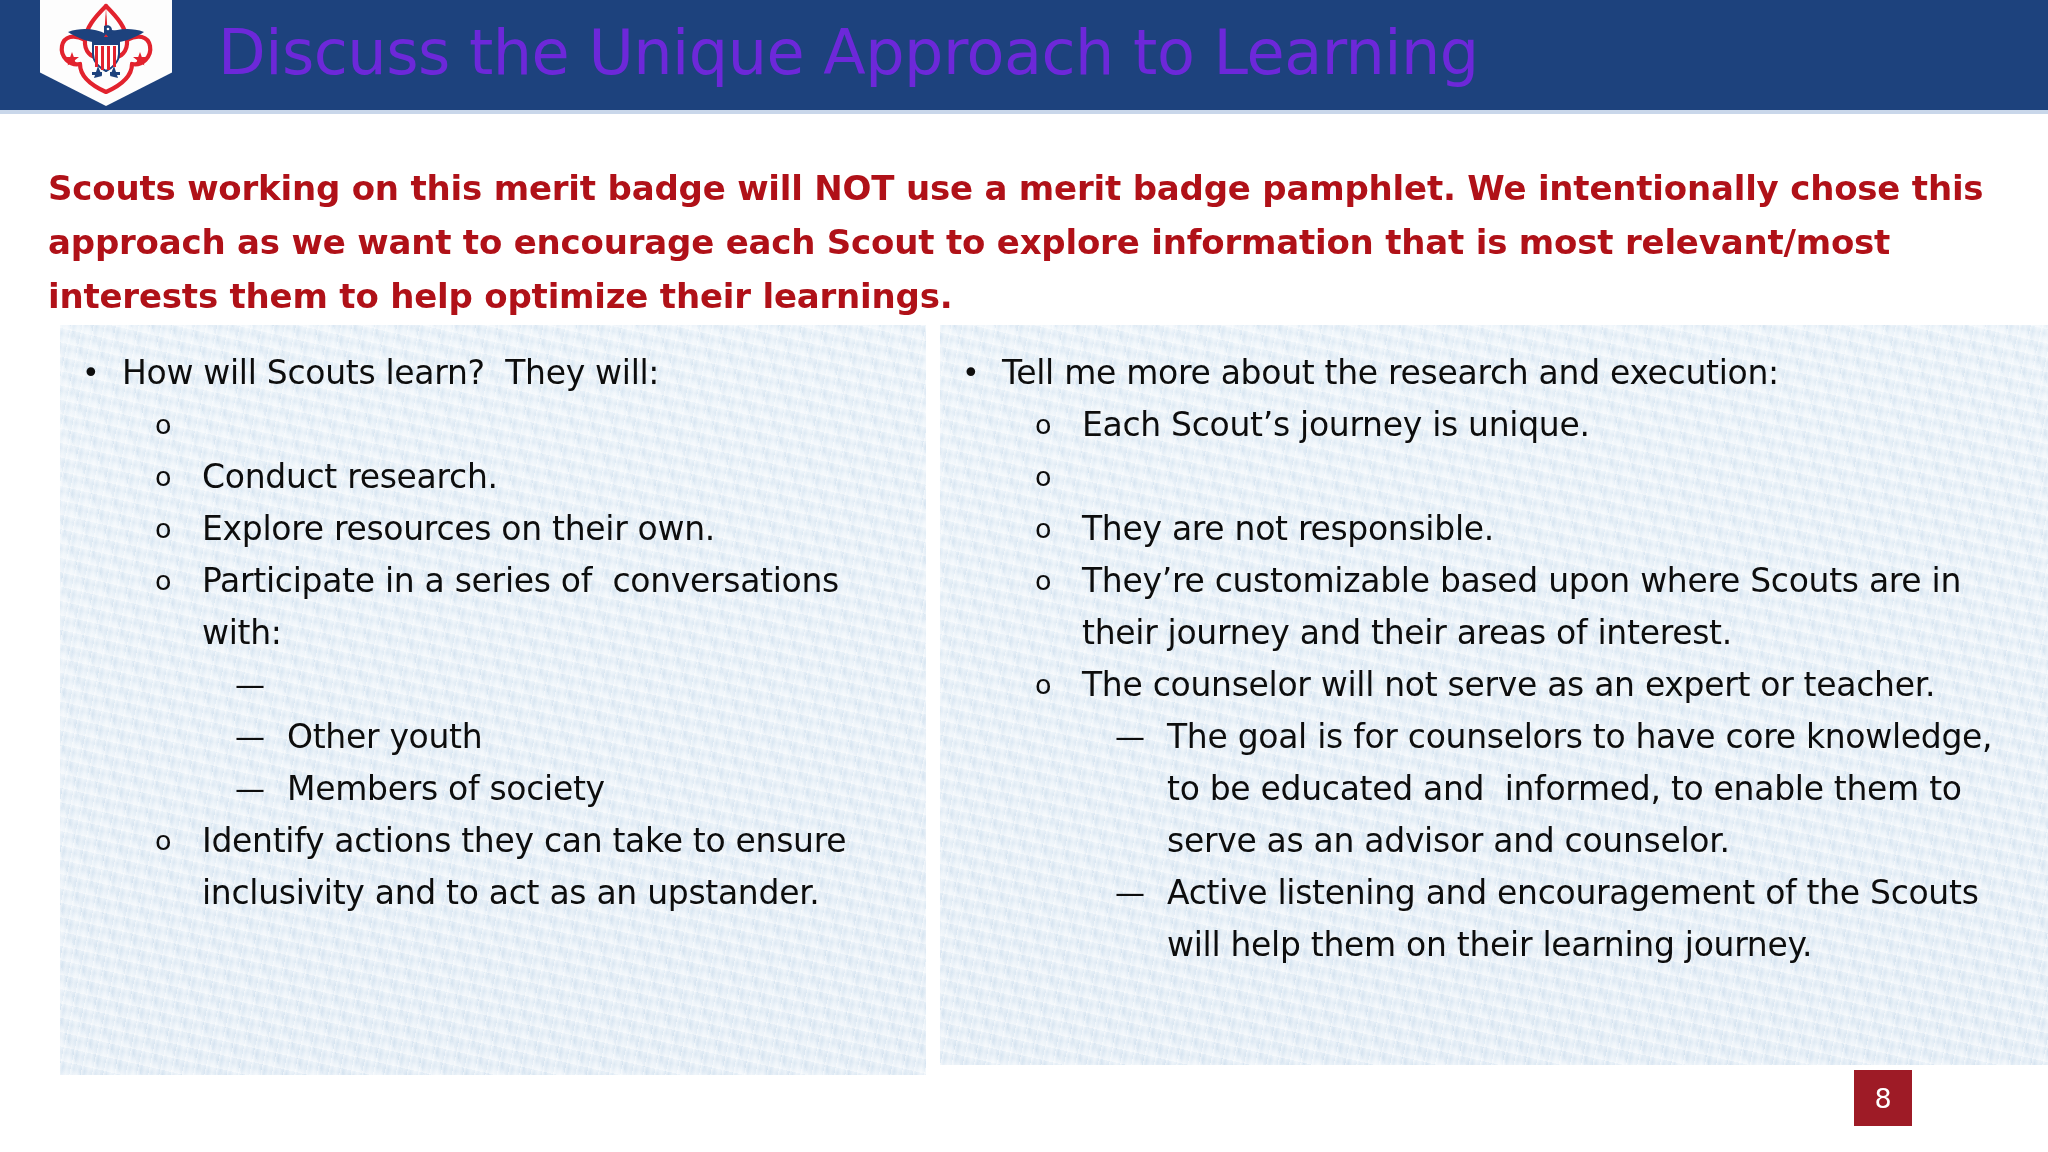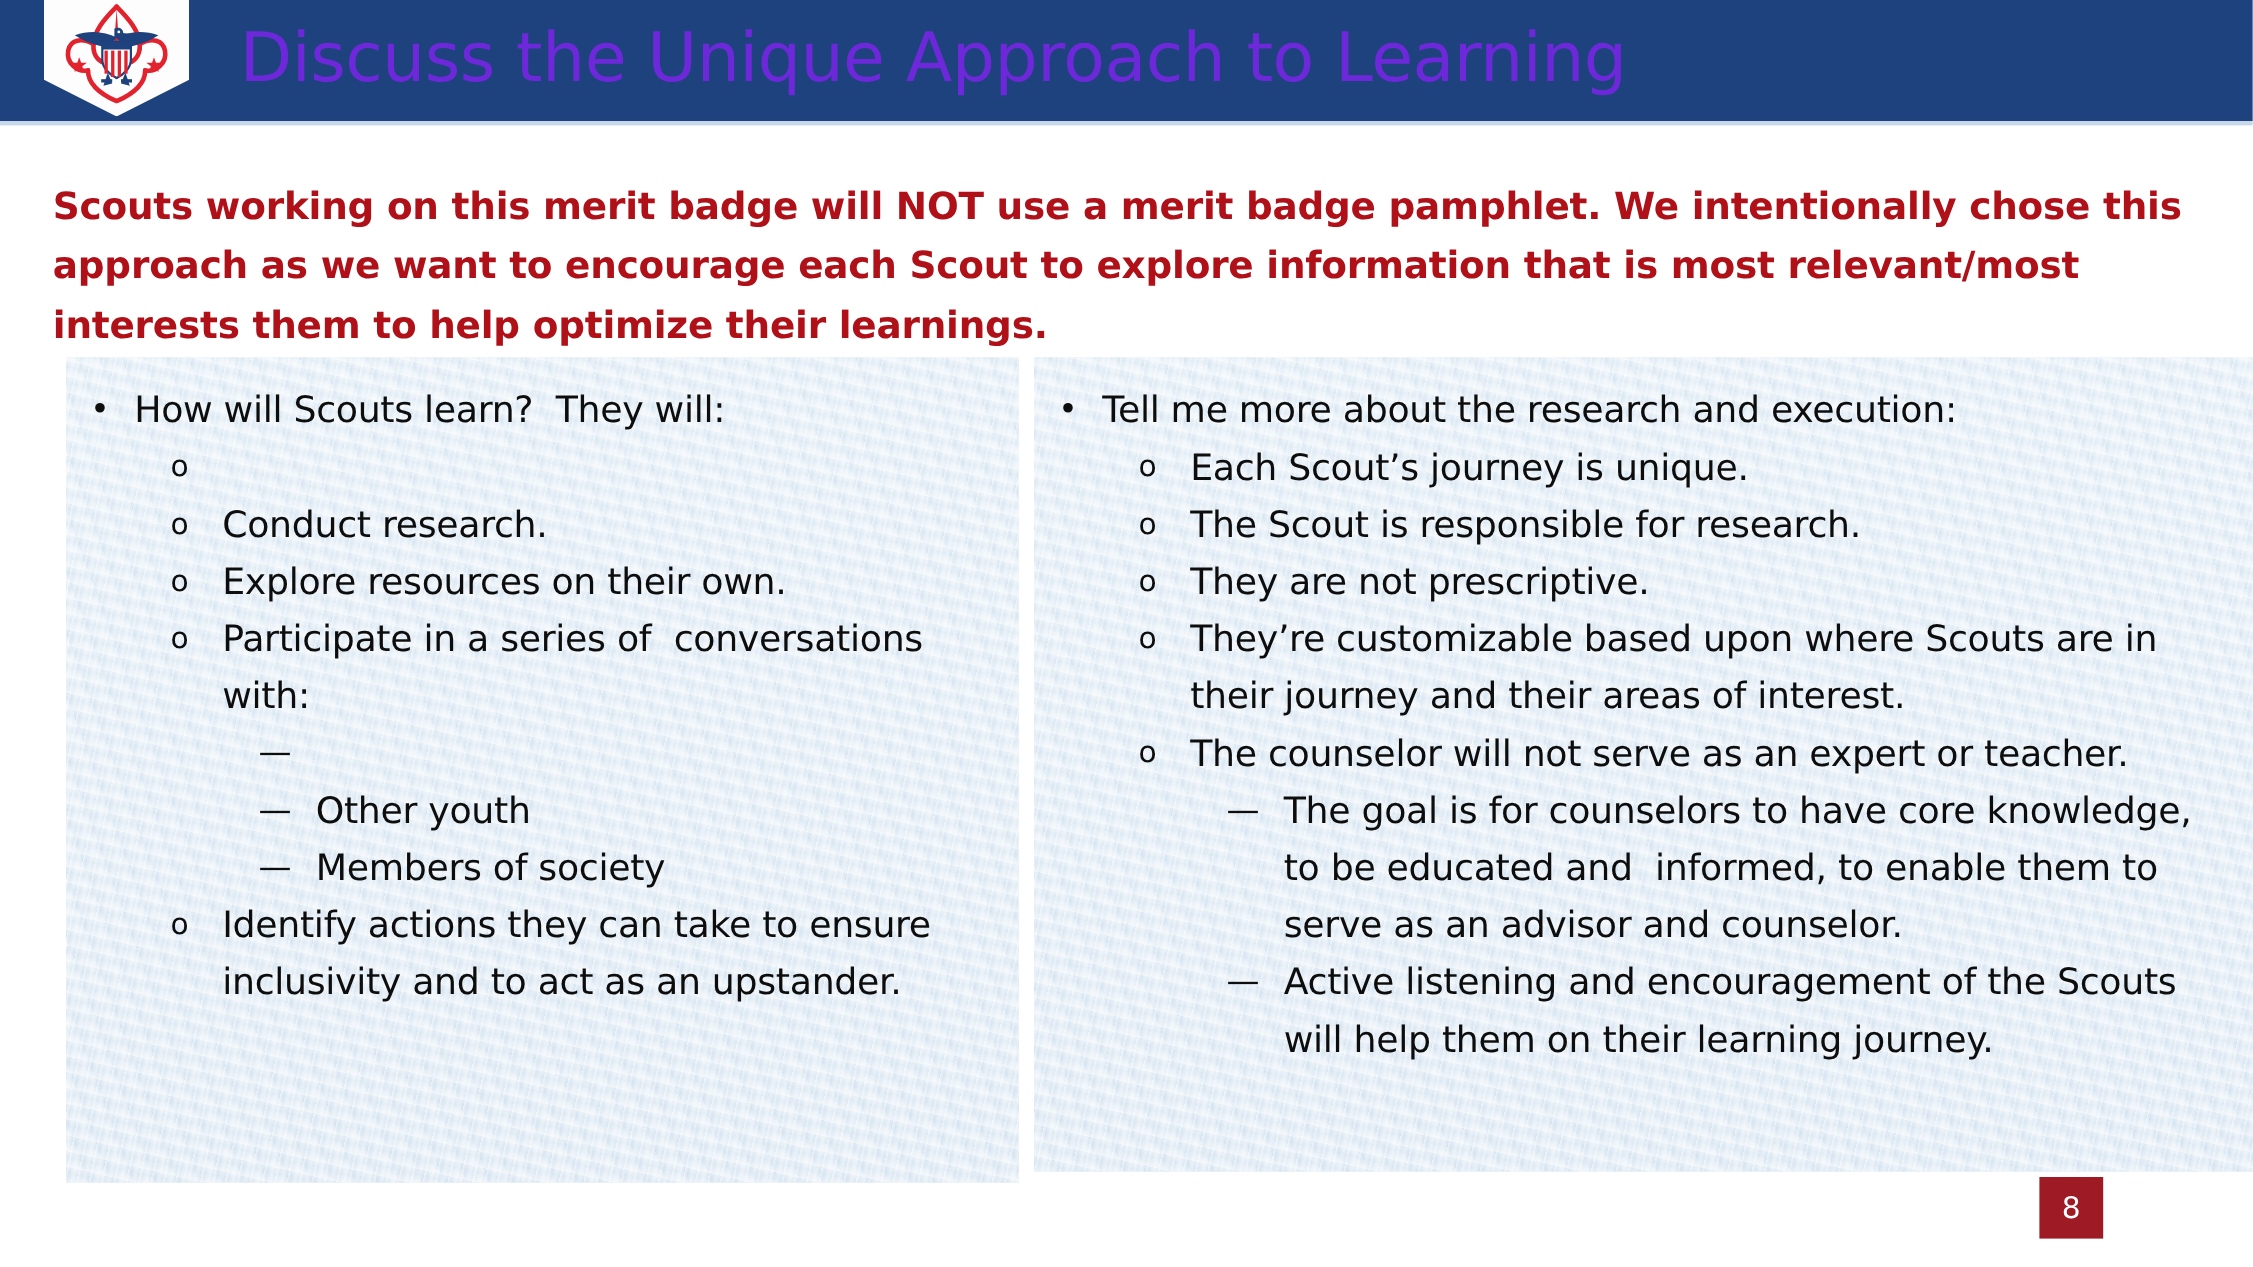--- a/index.html
+++ b/index.html
@@ -268,27 +268,26 @@
           <ul class="lvl2">
             <li>
               <div class="li-row">
                 <span class="marker">o</span>
                 <span class="txt">Each Scout’s journey is unique.</span>
               </div>
             </li>
             <li>
               <div class="li-row">
                 <span class="marker">o</span>
-                <span class="txt">The Scout is responsible for research.</span>
-              </div>
-            </li>
-            <li>
-              <div class="li-row">
-                <span class="marker">o</span>
-                <span class="txt">They are not prescriptive.</span>
+              </div>
+            </li>
+            <li>
+              <div class="li-row">
+                <span class="marker">o</span>
+                <span class="txt">They are not responsible.</span>
               </div>
             </li>
             <li>
               <div class="li-row">
                 <span class="marker">o</span>
                 <span class="txt">They’re customizable based upon where Scouts are in their journey and their areas of interest.</span>
               </div>
             </li>
             <li>
               <div class="li-row">

